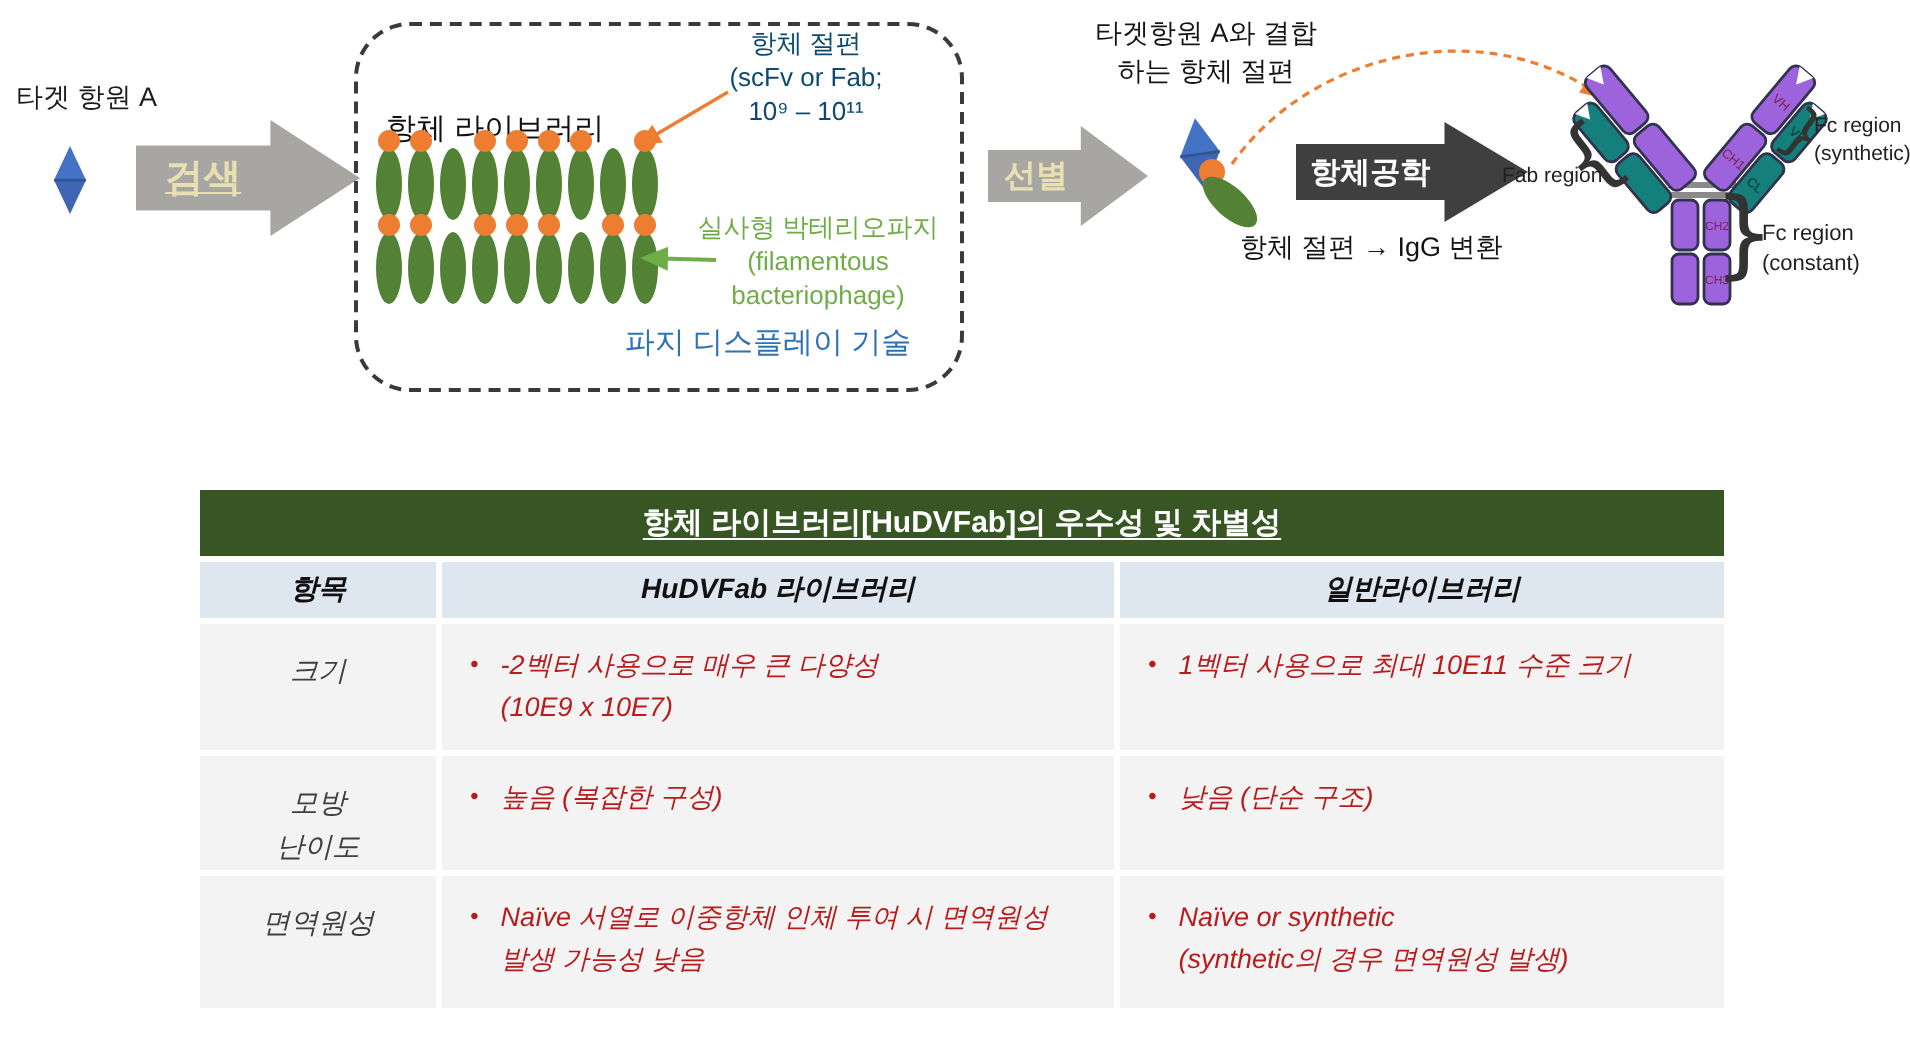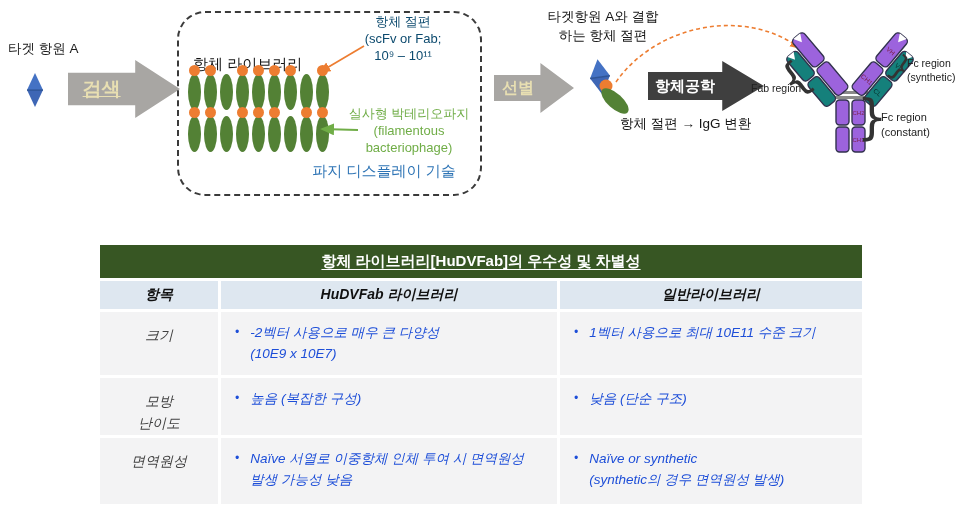--- a/index.html
+++ b/index.html
@@ -47,21 +47,21 @@
   .tbl{position:absolute;left:100px;top:245px;width:762px;}
   .tbl-title{height:33px;background:#375623;color:#fff;font-weight:bold;font-size:15px;
     display:flex;align-items:center;justify-content:center;margin-bottom:3px;}
   .tbl-title span{text-decoration:underline;text-underline-offset:3px;}
   .trow{display:grid;grid-template-columns:118px 336px 302px;column-gap:3px;margin-bottom:3px;font-style:italic;}
   .hcell{background:#DEE7F0;height:28px;display:flex;align-items:center;justify-content:center;
     font-weight:bold;font-size:14px;color:#111;}
   .icell{background:#F3F3F4;display:flex;flex-direction:column;align-items:center;
     padding-top:12px;font-size:14px;color:#3f3f3f;line-height:22px;}
   .ccell{background:#F3F3F4;display:flex;padding:10px 6px 10px 14px;font-size:13.5px;
-    color:#1d4ed8;line-height:21px;}
+    color:#b91c1c;line-height:21px;}
   .ccell::before{content:"•";margin-right:11px;font-size:12px;line-height:21px;}
   .hl{color:#C55A11 !important;font-weight:bold;}
 </style>
 </head>
 <body>
 
 <div class="stage">
 
   <div class="lbl target-label">타겟 항원 A</div>
 

